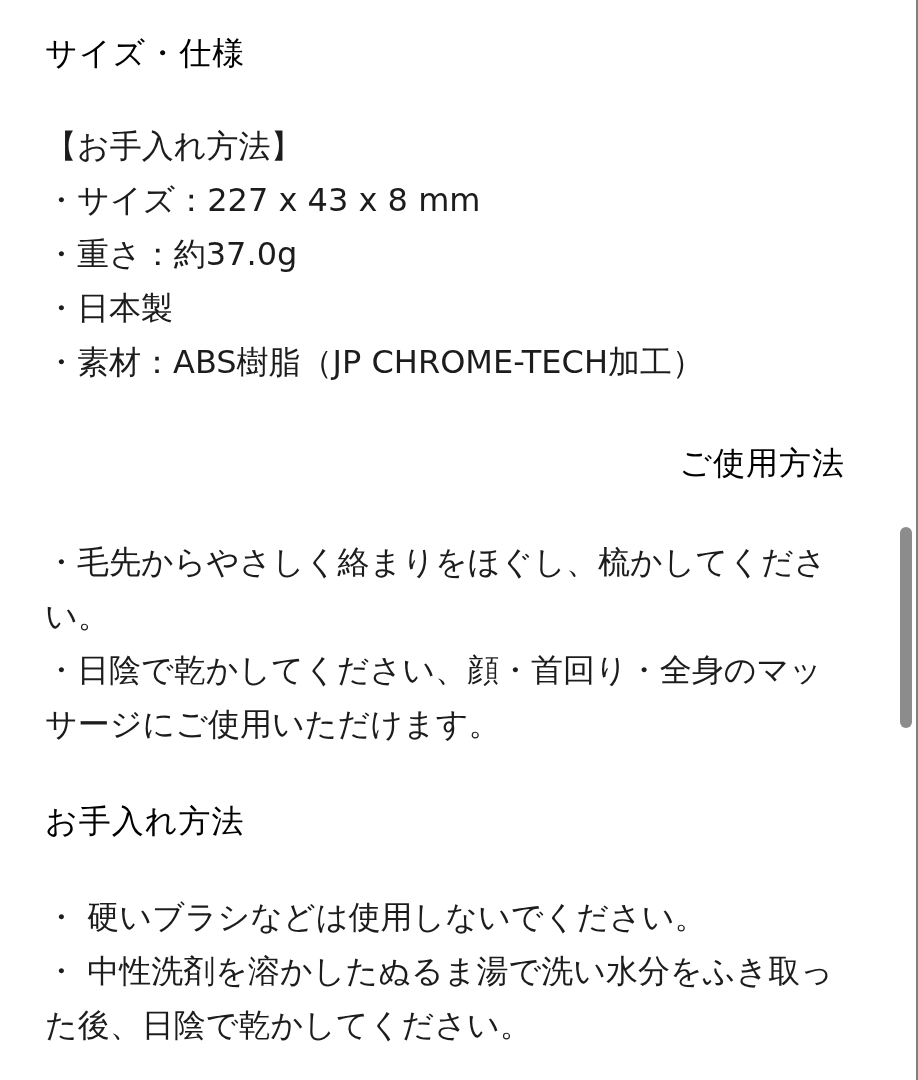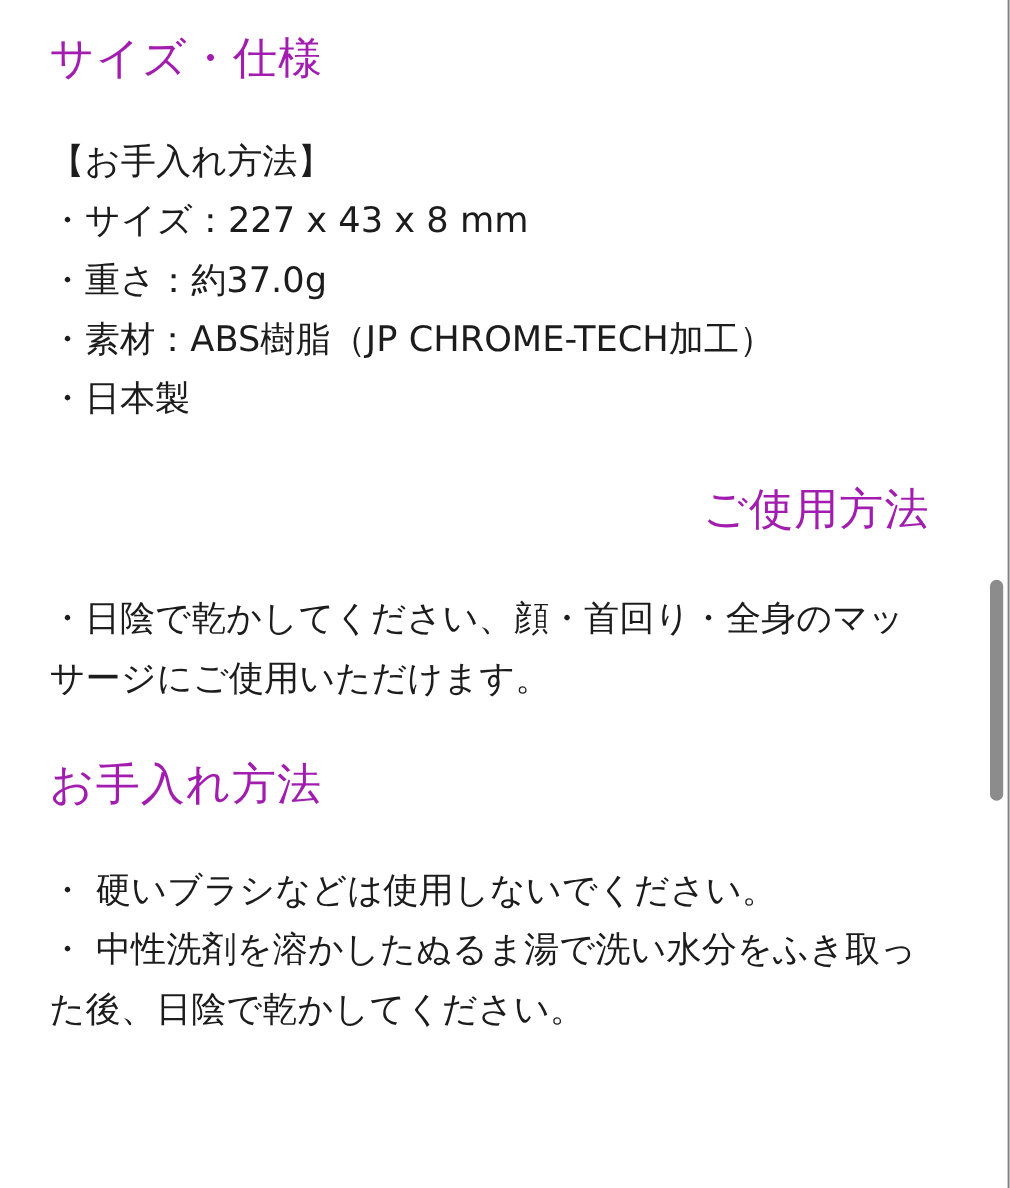--- a/index.html
+++ b/index.html
@@ -17,24 +17,24 @@
     color: #1c1c1c;
   }
   .content {
     position: absolute;
     top: 27px;
     left: 45px;
     width: 800px;
   }
   .heading {
     margin: 0;
-    font-size: 40px;
+    font-size: 32px;
     line-height: 52px;
     font-weight: 500;
-    color: #a21caf;
+    color: #000000;
     letter-spacing: 1px;
   }
   .heading.h-usage   { margin-top: 48px; text-align: right; }
   .heading.h-care    { margin-top: 44px; }
   .block {
     margin: 0;
     font-size: 32px;
     line-height: 54px;
     font-weight: 400;
     color: #1c1c1c;
@@ -67,27 +67,28 @@
 <div class="page">
 
   <div class="content">
 
     <h2 class="heading h-specs">サイズ・仕様</h2>
 
     <div class="block spec-block">
       <p>【お手入れ方法】</p>
       <p>・サイズ：227 x 43 x 8 mm</p>
       <p>・重さ：約37.0g</p>
+      <p>・日本製</p>
       <p>・素材：ABS樹脂（JP CHROME-TECH加工）</p>
-      <p>・日本製</p>
     </div>
 
     <h2 class="heading h-usage">ご使用方法</h2>
 
     <div class="block usage-block">
+      <p>・毛先からやさしく絡まりをほぐし、梳かしてください。</p>
       <p>・日陰で乾かしてください、顔・首回り・全身のマッサージにご使用いただけます。</p>
     </div>
 
     <h2 class="heading h-care">お手入れ方法</h2>
 
     <div class="block care-block">
       <p>・ 硬いブラシなどは使用しないでください。</p>
       <p>・ 中性洗剤を溶かしたぬるま湯で洗い水分をふき取った後、日陰で乾かしてください。</p>
     </div>
 

